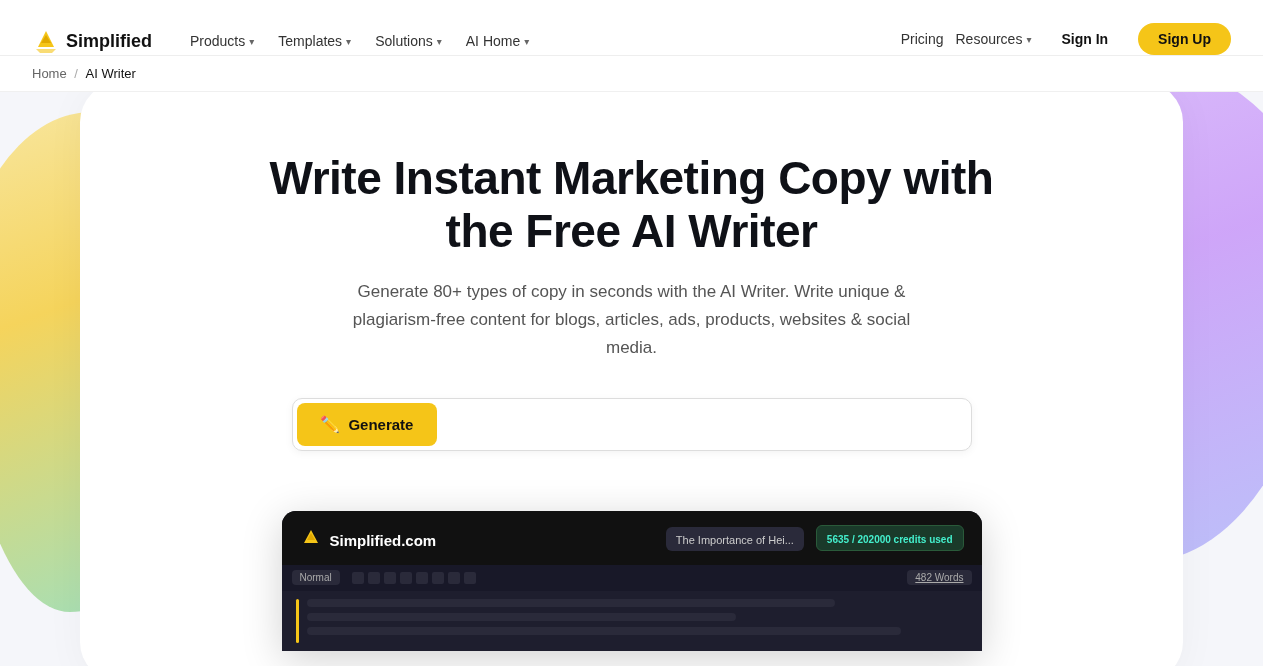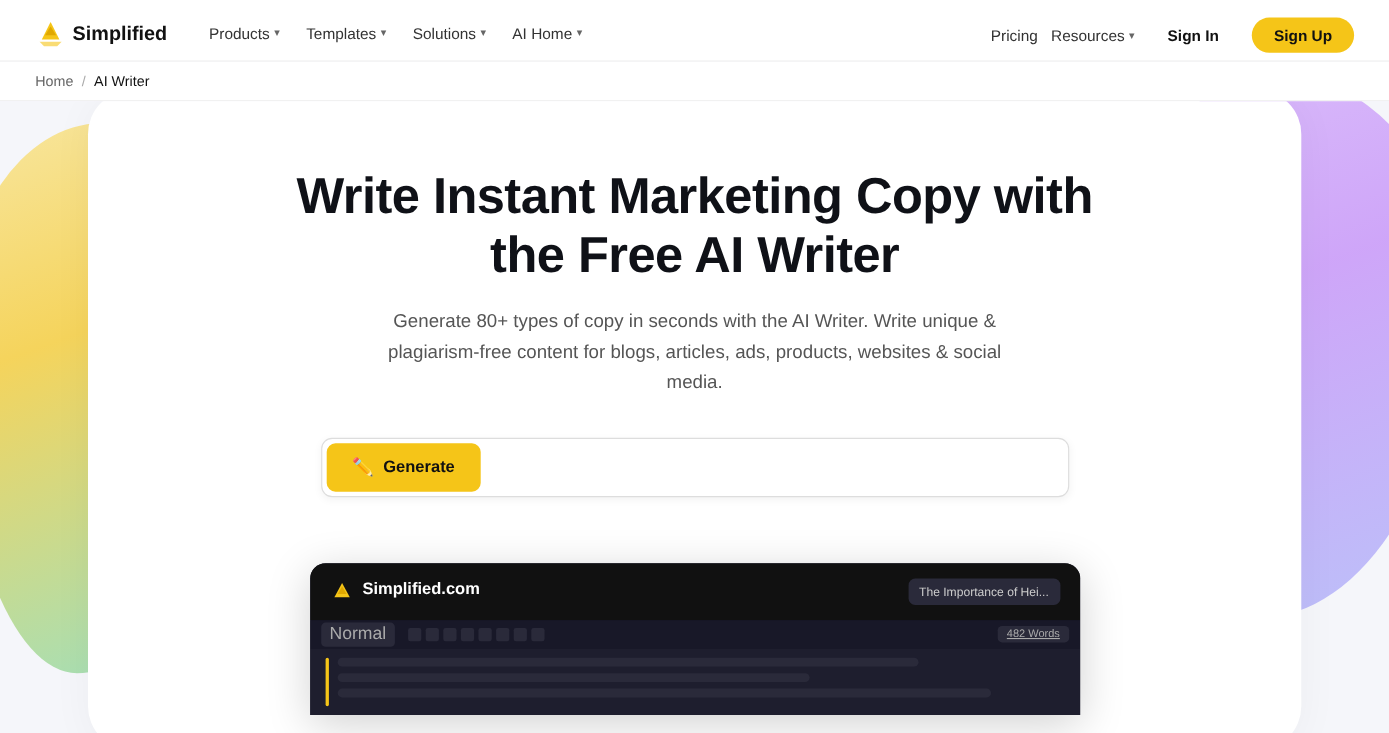--- a/index.html
+++ b/index.html
@@ -1,23 +1,23 @@
 <!DOCTYPE html>
 <html><head>
   <meta charset="utf-8">
   <style>
     * { margin: 0; padding: 0; box-sizing: border-box; }
     body { font-family: -apple-system, BlinkMacSystemFont, 'Segoe UI', sans-serif; background: #f5f6fa; overflow-x: hidden; }
 
     
     nav {
       display: flex;
-      align-items: flex-start;
+      align-items: flex-end;
       background: #fff;
-      padding: 16px 32px;
+      padding: 0 32px;
       height: 56px;
       border-bottom: 1px solid #eee;
       position: relative;
       z-index: 10;
     }
     .nav-logo {
       display: flex;
       align-items: center;
       gap: 6px;
       margin-right: 28px;
@@ -235,21 +235,21 @@
     }
     .app-preview-header {
       background: #111;
       padding: 14px 18px;
       display: flex;
       align-items: center;
       gap: 14px;
     }
     .app-logo-area {
       display: flex;
-      align-items: flex-start;
+      align-items: flex-end;
       gap: 8px;
     }
     .app-logo-icon {
       width: 22px;
       height: 22px;
     }
     .app-logo-text {
       font-size: 15px;
       font-weight: 700;
       color: #fff;
@@ -264,21 +264,21 @@
       height: 26px;
       display: flex;
       align-items: center;
       padding: 0 10px;
       gap: 8px;
     }
     .toolbar-pill {
       background: #2a2a3a;
       border-radius: 4px;
       padding: 2px 8px;
-      font-size: 16px;
+      font-size: 10px;
       color: #aaa;
     }
     .toolbar-icons {
       display: flex;
       gap: 4px;
       margin-left: 4px;
     }
     .toolbar-icon-dot {
       width: 12px;
       height: 12px;
@@ -360,20 +360,23 @@
           <svg class="app-logo-icon" viewBox="0 0 22 22" fill="none">
             <path d="M4 16L11 3L18 16H4Z" fill="#f5c518"></path>
             <path d="M7 13L11 6L15 13H7Z" fill="#e0a800"></path>
           </svg>
           <span class="app-logo-text">Simplified.com</span>
         </div>
 
         <div style="margin-left:auto; display:flex; align-items:flex-end; gap:12px;">
           <div style="background:#2a2a3a; border-radius:6px; padding:3px 10px;">
             <span style="font-size:11px; color:#ccc;">The Importance of Hei...</span>
+          </div>
+          <div style="background:#1a3a2a; border-radius:6px; padding:3px 10px; border:1px solid #2a5a3a;">
+            <span style="font-size:10px; color:#4ec; font-weight:600;">5635 / 202000 credits used</span>
           </div>
         </div>
       </div>
 
       <div class="app-toolbar">
         <div class="toolbar-pill">Normal</div>
         <div class="toolbar-icons">
           <div class="toolbar-icon-dot"></div>
           <div class="toolbar-icon-dot"></div>
           <div class="toolbar-icon-dot"></div>

